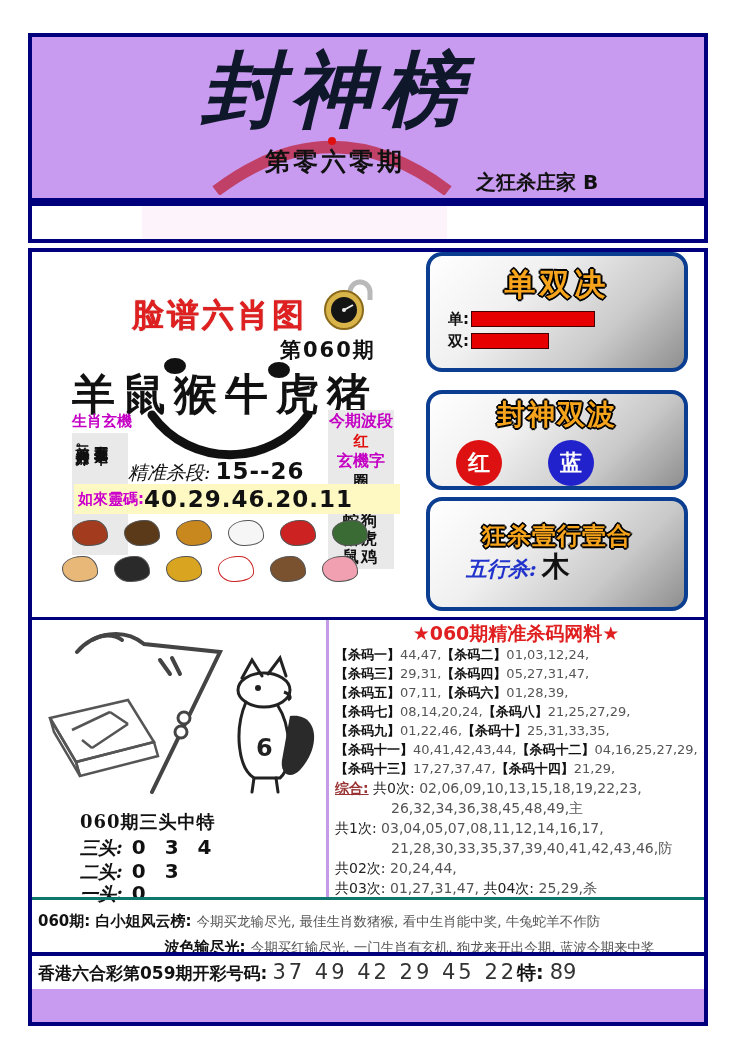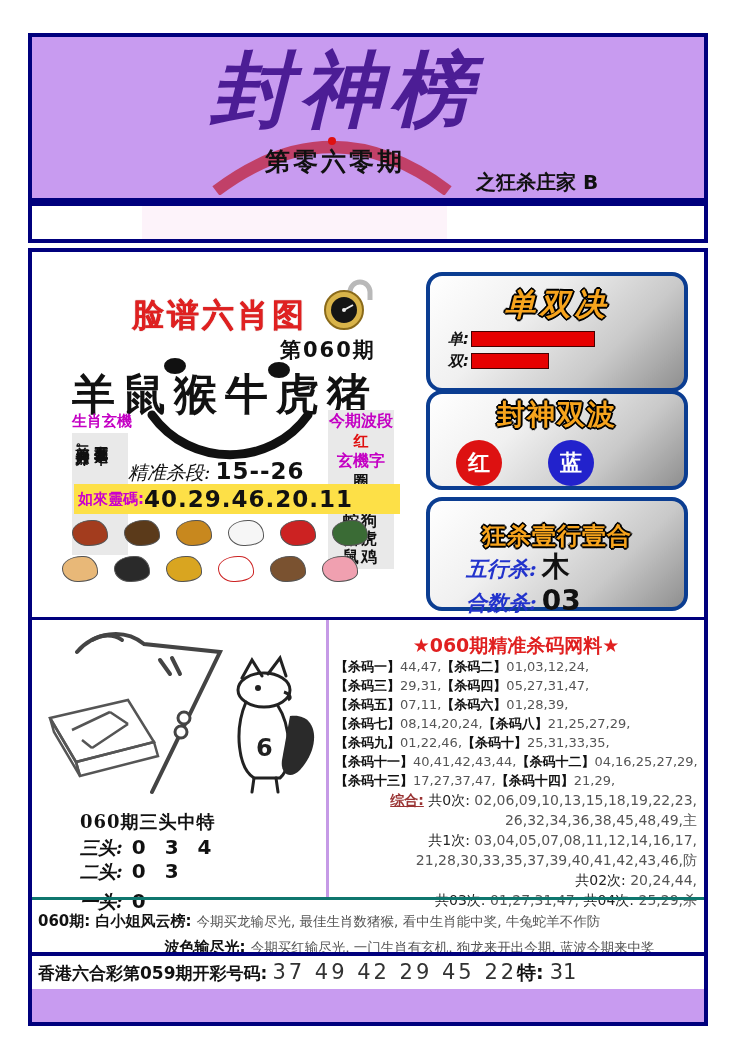--- a/index.html
+++ b/index.html
@@ -1,23 +1,23 @@
 <!DOCTYPE html>
 <html><head>
 <meta charset="utf-8">
 <style>
   html,body{margin:0;padding:0;background:#fff;}
   body{width:736px;height:1056px;position:relative;font-family:"DejaVu Sans",sans-serif;overflow:hidden;}
   .page{position:absolute;left:28px;top:33px;width:680px;height:993px;}
 
   
   .header{position:absolute;left:0;top:0;width:672px;height:161px;background:#c89bf0;border:4px solid #00007d;}
-  .big-title{position:absolute;left:133px;top:6px;width:360px;text-align:center;
+  .big-title{position:absolute;left:124px;top:6px;width:360px;text-align:center;
     font-family:"DejaVu Serif",serif;font-weight:bold;font-style:italic;
-    font-size:82px;line-height:92px;color:#4c1d95;letter-spacing:8px;white-space:nowrap;}
+    font-size:82px;line-height:92px;color:#0f172a;letter-spacing:8px;white-space:nowrap;}
   .issue-arc{position:absolute;left:180px;top:96px;width:240px;height:62px;}
   .issue-text{position:absolute;left:178px;top:108px;width:250px;text-align:center;
     font-size:25px;font-weight:bold;color:#111;letter-spacing:3px;white-space:nowrap;}
   .header-sub{position:absolute;left:444px;top:132px;font-size:20px;font-weight:bold;color:#111;white-space:nowrap;}
 
   
   .band{position:absolute;left:0;top:169px;width:672px;height:33px;background:#fff;border:4px solid #00007d;}
   .band-inner{position:absolute;left:110px;top:0;width:305px;height:33px;background:#fdf3fa;}
 
   
@@ -43,38 +43,38 @@
 
   .right-side{position:absolute;left:296px;top:158px;width:66px;text-align:center;background:#e9e9e9;padding:1px 0 3px;}
   .rs-mag{font-size:16px;font-weight:bold;color:#c400c4;white-space:nowrap;}
   .rs-red{font-size:15px;font-weight:bold;color:#e01010;}
   .rs-blk{font-size:15px;font-weight:bold;color:#111;}
   .rs-z{font-size:16px;font-weight:bold;color:#111;letter-spacing:2px;line-height:18px;}
 
   .kill-range{position:absolute;left:96px;top:206px;white-space:nowrap;}
   .kr-label{font-family:"DejaVu Serif",serif;font-style:italic;font-weight:normal;font-size:19px;color:#111;}
   .kr-value{font-weight:bold;font-size:23px;color:#111;letter-spacing:1px;}
-  .magic-row{position:absolute;left:42px;top:232px;width:322px;height:30px;background:#fde047;white-space:nowrap;
+  .magic-row{position:absolute;left:42px;top:232px;width:322px;height:30px;background:#fef9c3;white-space:nowrap;
     display:flex;align-items:center;padding-left:4px;}
   .magic-label{font-size:15px;font-weight:bold;color:#cc00cc;}
   .magic-value{font-size:23px;font-weight:bold;color:#111;letter-spacing:1px;}
 
   .animals{position:absolute;display:flex;gap:16px;}
   .animals-r1{left:40px;top:268px;}
   .animals-r2{left:30px;top:304px;}
   .blob{width:34px;height:24px;border-radius:58% 42% 55% 45%/50% 62% 38% 55%;border:1px solid #555;}
   .a-rat{background:#a33c1e;}  .a-ox{background:#5b3a1a;}  .a-tiger{background:#c8881e;}
   .a-rabbit{background:#f6f6f6;} .a-dragon{background:#cc2222;} .a-snake{background:#3a6b35;}
   .a-cow{background:#e8b878;}  .a-goat{background:#2a2a2a;} .a-monkey{background:#d9a520;}
   .a-rooster{background:#ffffff;border-color:#c22;} .a-dog{background:#7a5230;} .a-pig{background:#f0a0b0;}
 
   
   .gbox{position:absolute;left:394px;width:254px;border:4px solid #0b3d91;border-radius:16px;
     background:linear-gradient(135deg,#ffffff 0%,#f0f0f0 35%,#c9c9c9 70%,#8f8f8f 100%);}
-  .gbox1{top:20px;height:112px;font-style:italic;}
+  .gbox1{top:0;height:112px;}
   .gbox2{top:138px;height:92px;}
   .gbox3{top:245px;height:106px;}
   .gtitle{text-align:center;font-family:"DejaVu Serif",serif;font-weight:bold;color:#f7a41d;white-space:nowrap;
     text-shadow:2px 0 0 #000,-2px 0 0 #000,0 2px 0 #000,0 -2px 0 #000,1px 1px 0 #000,-1px -1px 0 #000,1px -1px 0 #000,-1px 1px 0 #000;}
   .gbox1 .gtitle{font-size:31px;margin-top:8px;letter-spacing:4px;}
   .gbox2 .gtitle{font-size:28px;margin-top:2px;letter-spacing:2px;}
   .gbox3 .gtitle{font-size:24px;margin-top:19px;letter-spacing:1px;}
   .bar-row{margin:4px 0 0 18px;display:flex;align-items:center;height:18px;}
   .bar-label{font-size:15px;font-weight:bold;color:#111;margin-right:2px;}
   .bar{height:14px;background:#e60000;border:1px solid #400;}
@@ -86,30 +86,30 @@
   .g3row{margin-left:36px;white-space:nowrap;line-height:30px;}
   .g3label{font-size:21px;font-weight:bold;color:#2233cc;font-family:"DejaVu Serif",serif;font-style:italic;}
   .g3val{font-size:28px;font-weight:bold;color:#111;}
 
   
   .lower{position:absolute;left:0;top:365px;width:672px;height:280px;border-top:3px solid #00007d;box-sizing:border-box;}
   .fox-box{position:absolute;left:0;top:0;width:294px;height:277px;border-right:3px solid #c59ae6;box-sizing:content-box;}
   .fox-title{position:absolute;left:48px;top:190px;font-size:18px;font-weight:bold;color:#111;
     font-family:"DejaVu Serif",serif;letter-spacing:1px;}
   .fox-row{position:absolute;left:48px;white-space:nowrap;}
-  .fr0{top:215px;} .fr1{top:239px;} .fr2{top:261px;margin-top:8px;}
+  .fr0{top:215px;} .fr1{top:239px;} .fr2{top:261px;}
   .fox-label{font-size:18px;font-weight:bold;font-style:italic;color:#111;font-family:"DejaVu Serif",serif;}
   .fox-val{font-size:20px;font-weight:bold;color:#111;letter-spacing:6px;margin-left:4px;}
 
-  .kill-panel{position:absolute;left:297px;top:0;width:372px;height:277px;padding:2px 4px 0 6px;box-sizing:border-box;margin-top:12px;}
+  .kill-panel{position:absolute;left:297px;top:0;width:372px;height:277px;padding:2px 4px 0 6px;box-sizing:border-box;}
   .kill-title{text-align:center;font-size:19px;font-weight:bold;color:#e02020;line-height:23px;white-space:nowrap;}
   .kill-line{font-size:13px;line-height:19px;white-space:nowrap;}
   .kl{font-weight:bold;color:#111;}
   .kv{color:#555;}
-  .ksum{font-size:14px;line-height:20px;white-space:nowrap;color:#555;text-align:right;}
+  .ksum{font-size:14px;line-height:20px;white-space:nowrap;color:#555;}
   .ksum .kl{font-weight:normal;color:#222;}
   .zh-label{color:#993333;font-weight:bold;text-decoration:underline;}
   .indent{padding-left:56px;}
 
   
   .notes{position:absolute;left:0;top:645px;width:672px;height:39px;border-top:3px solid #0f766e;box-sizing:border-box;padding:8px 6px 0;}
   .note-line{white-space:nowrap;line-height:25px;}
   .note-prefix,.note-label{font-size:15px;font-weight:bold;color:#111;}
   .note-text{font-size:13.5px;color:#555;}
   .note2{margin-left:83px;text-align:center;}
@@ -222,24 +222,20 @@
         <span class="circle circle-red">红</span>
         <span class="circle circle-blue">蓝</span>
       </div>
     </div>
 
     <div class="gbox gbox3">
       <div class="gtitle">狂杀壹行壹合</div>
       <div class="g3row">
         <span class="g3label">五行杀:</span>
         <span class="g3val">木</span>
-      </div>
-      <div class="g3row">
-        <span class="g3label">合数杀:</span>
-        <span class="g3val">03</span>
       </div>
     </div>
 
     <div class="lower">
 
       <div class="fox-box">
         <svg width="288" height="182" viewBox="0 0 288 182">
           <g stroke="#444" stroke-width="4" fill="none" stroke-linecap="round">
             <path d="M45,32 C62,12 92,8 112,24 L188,32 L120,172"></path>
             <path d="M60,20 C70,14 82,14 90,20"></path>
@@ -340,18 +336,18 @@
         <span class="note-text">今期买龙输尽光, 最佳生肖数猪猴, 看中生肖能中奖, 牛兔蛇羊不作防</span>
       </div>
       <div class="note-line note2">
         <span class="note-label">波色输尽光:</span>
         <span class="note-text">今期买红输尽光, 一门生肖有玄机, 狗龙来开出今期, 蓝波今期来中奖</span>
       </div>
     </div>
 
     <div class="result-row">
       <span class="result-label">香港六合彩第059期开彩号码:</span>
-      <span class="result-nums">37 49 42 29 45 22</span><span class="result-sp-label">特:</span><span class="result-sp">31</span>
+      <span class="result-nums">37 49 42 29 45 22</span><span class="result-sp-label">特:</span><span class="result-sp">89</span>
     </div>
 
     <div class="purple-band"></div>
   </div>
 </div>
 
 </body></html>

